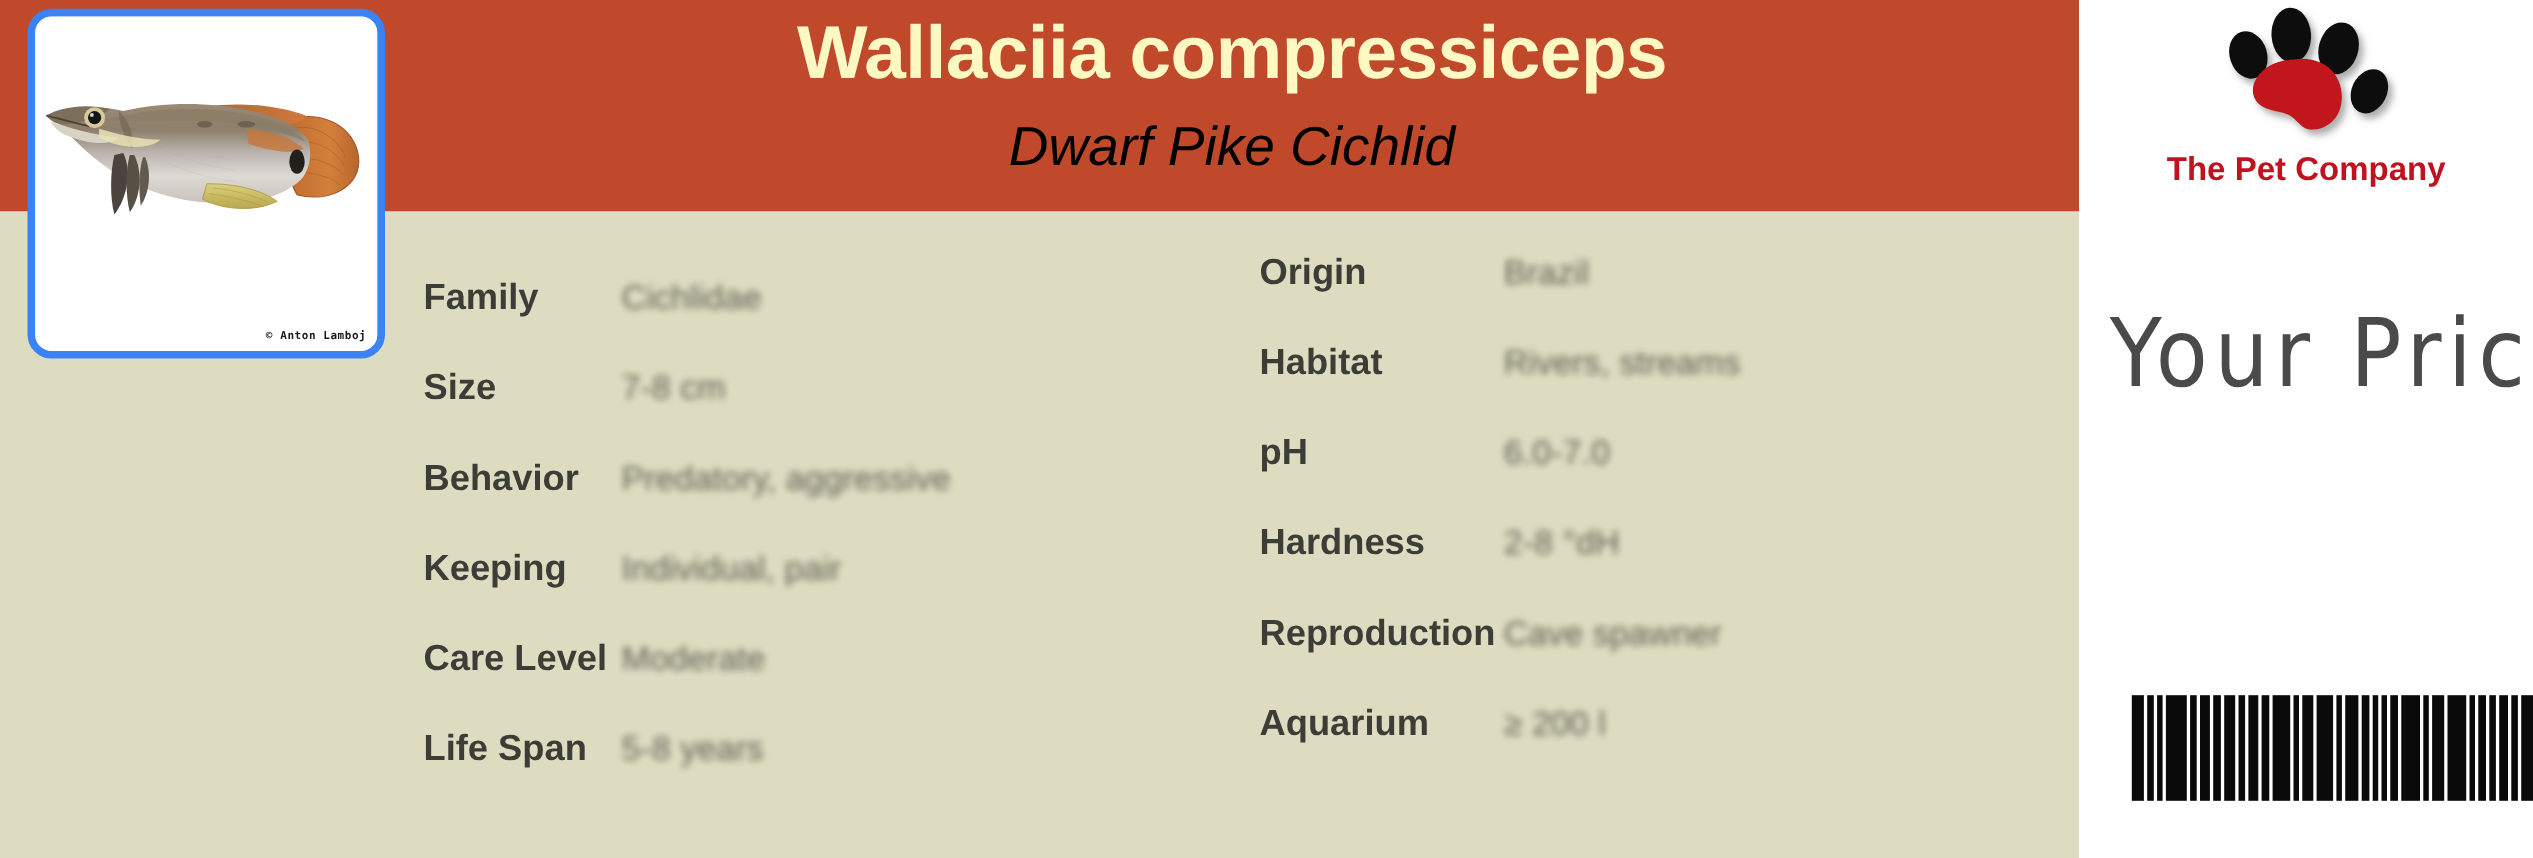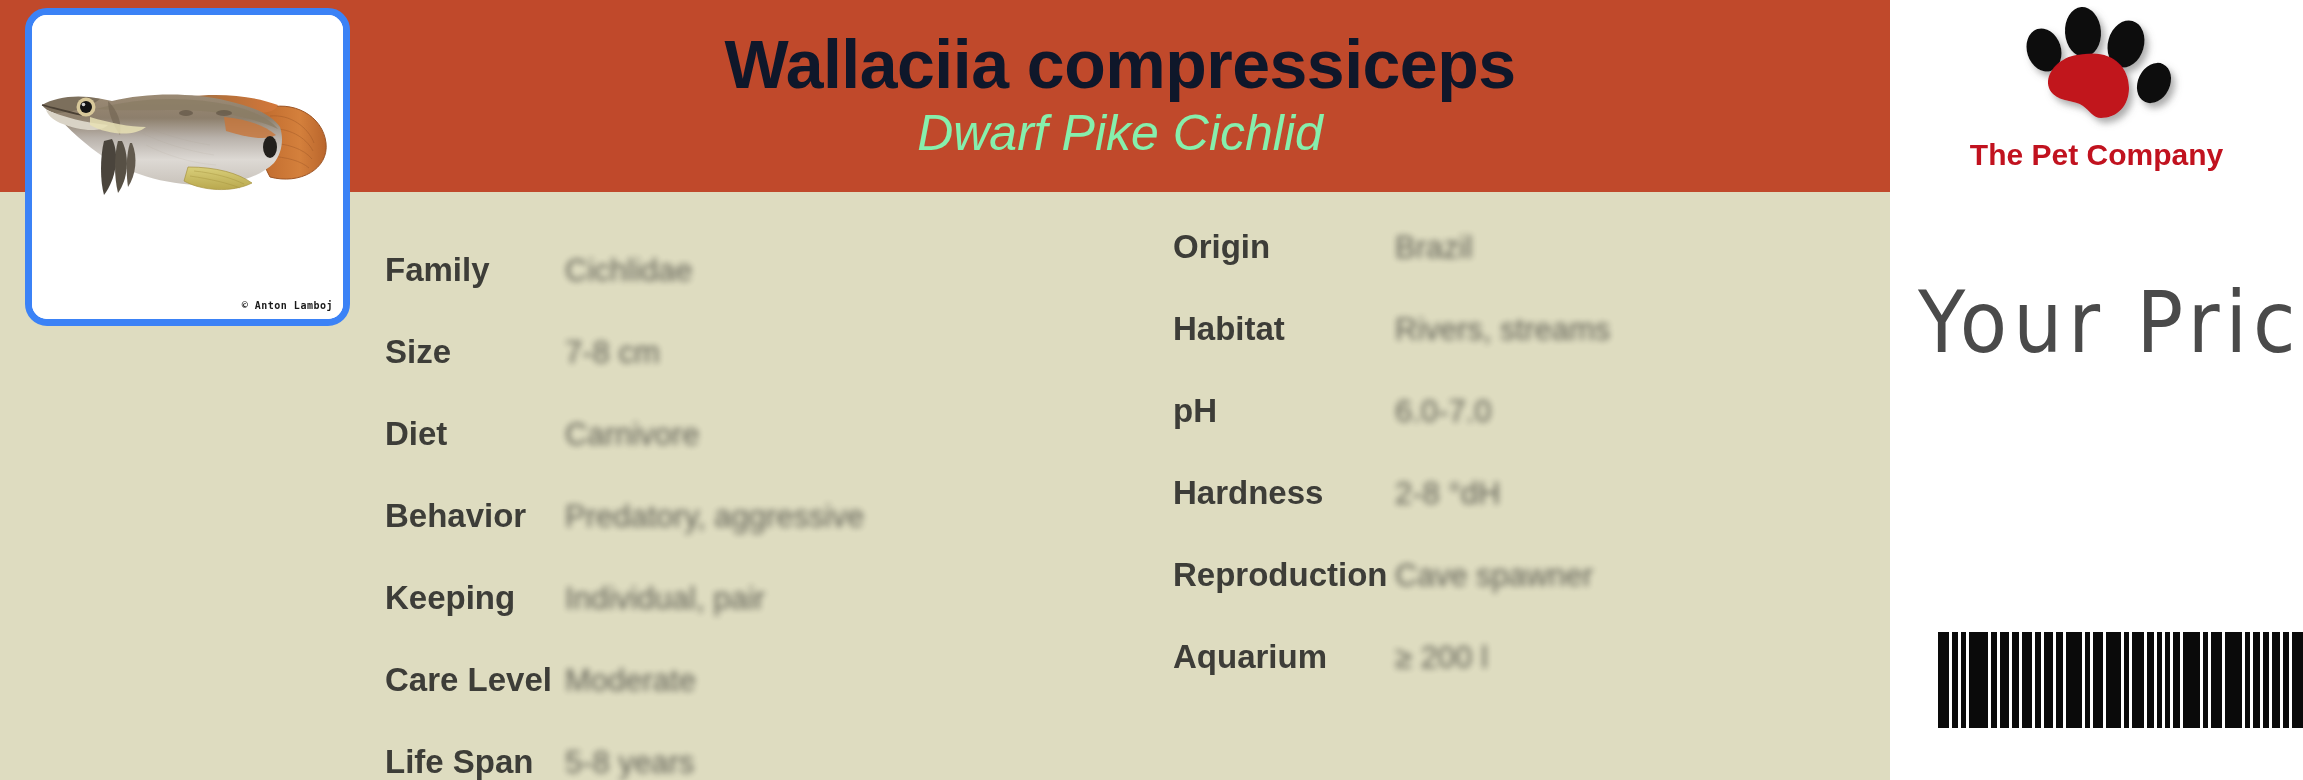--- a/index.html
+++ b/index.html
@@ -26,35 +26,35 @@
   .header-band{
     position:absolute;left:0;top:0;width:1890px;height:192px;
     background:#c0492b;
   }
   .header-text{
     position:absolute;left:350px;top:0;width:1540px;height:192px;
     display:flex;flex-direction:column;align-items:center;justify-content:center;
     box-sizing:border-box;padding-bottom:4px;
   }
   .sci-name{
-    color:#0f172a;
+    color:#fef9c3;
     font-size:68px;
     font-weight:bold;
     letter-spacing:-0.5px;
     line-height:1.0;
     margin:0 0 10px 0;
     white-space:nowrap;
   }
   .common-name{
-    color:#86efac;
+    color:#000000;
     font-size:50px;
     font-style:italic;
     font-weight:normal;
     line-height:1.0;
-    margin:0;
+    margin:16px;
     white-space:nowrap;
   }
 
   
   .photo-card{
     position:absolute;left:25px;top:8px;width:325px;height:318px;
     background:#ffffff;
     border:7px solid #3b82f6;
     border-radius:22px;
     box-sizing:border-box;
@@ -81,21 +81,21 @@
   .spec-grid{
     position:absolute;left:0;top:192px;width:1890px;height:588px;
   }
   .spec-col{
     position:absolute;top:0;height:588px;
     display:flex;flex-direction:column;
     padding-top:14px;
     box-sizing:border-box;
   }
   .spec-col.left{ left:385px; width:620px;margin-top:23px; }
-  .spec-col.right{ left:1173px; width:720px; }
+  .spec-col.right{ left:1145px; width:720px; }
 
   .spec-row{
     display:flex;align-items:baseline;
     height:82px;
     line-height:82px;
   }
   .spec-label{
     font-size:33px;
     font-weight:bold;
     color:#3d3d38;
@@ -257,24 +257,20 @@
       <div class="spec-col left">
         <div class="spec-row">
           <span class="spec-label">Family</span>
           <span class="spec-value">Cichlidae</span>
         </div>
         <div class="spec-row">
           <span class="spec-label">Size</span>
           <span class="spec-value">7-8 cm</span>
         </div>
         <div class="spec-row">
-          <span class="spec-label">Diet</span>
-          <span class="spec-value">Carnivore</span>
-        </div>
-        <div class="spec-row">
           <span class="spec-label">Behavior</span>
           <span class="spec-value">Predatory, aggressive</span>
         </div>
         <div class="spec-row">
           <span class="spec-label">Keeping</span>
           <span class="spec-value">Individual, pair</span>
         </div>
         <div class="spec-row">
           <span class="spec-label">Care Level</span>
           <span class="spec-value">Moderate</span>

